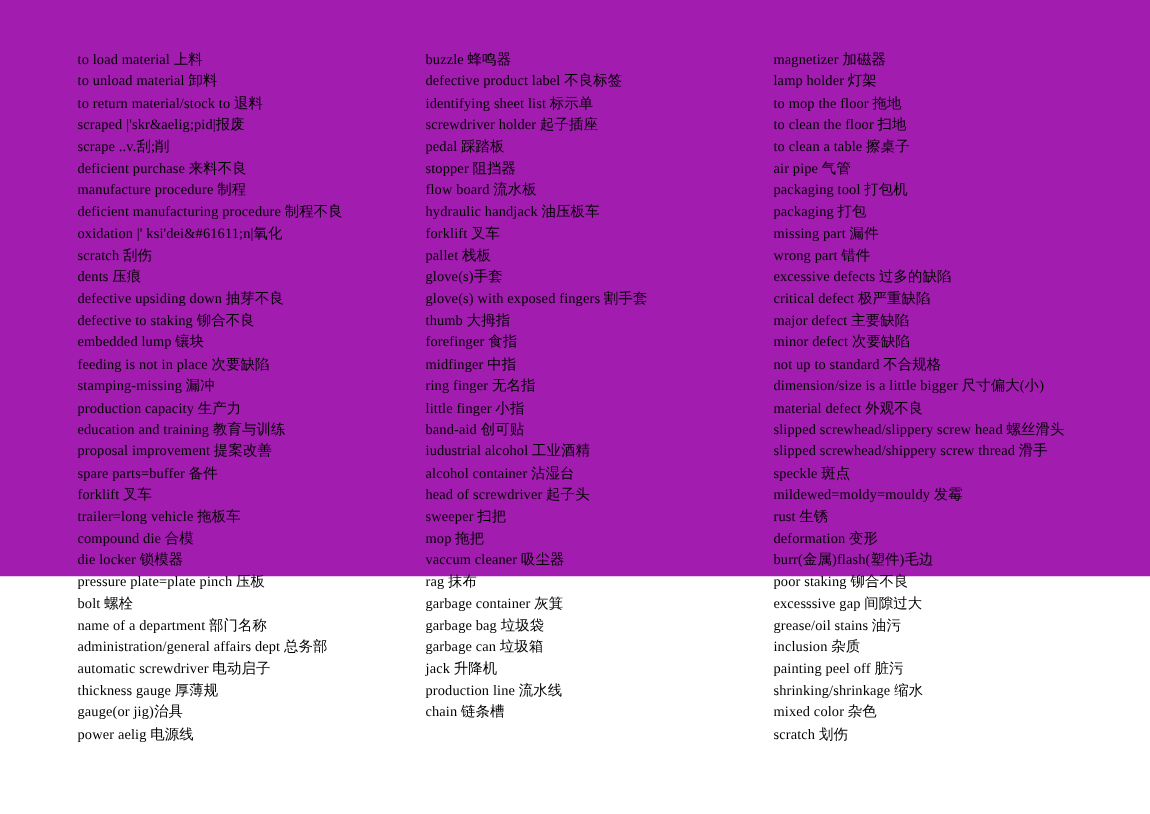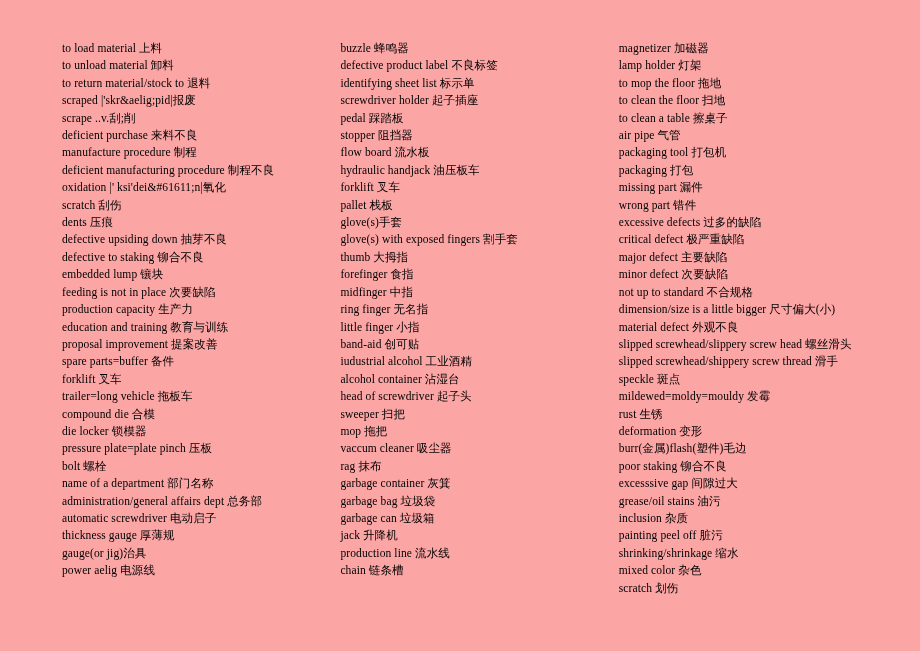--- a/index.html
+++ b/index.html
@@ -11,22 +11,22 @@
   body {
     width: 920px;
     height: 651px;
     overflow: hidden;
     font-family: "Liberation Serif", "DejaVu Serif", serif;
     color: #000000;
   }
   #page {
     position: relative;
     width: 920px;
-    height: 651px;
-    background: #fca5a5;
+    height: 461px;
+    background: #a21caf;
   }
   .columns {
     position: absolute;
     top: 40px;
     left: 0;
     width: 920px;
     display: flex;
     flex-direction: row;
     align-items: flex-start;
   }
@@ -59,20 +59,21 @@
         <div class="entry">deficient purchase 来料不良</div>
         <div class="entry">manufacture procedure 制程</div>
         <div class="entry">deficient manufacturing procedure 制程不良</div>
         <div class="entry">oxidation |' ksi'dei&amp;#61611;n|氧化</div>
         <div class="entry">scratch 刮伤</div>
         <div class="entry">dents 压痕</div>
         <div class="entry">defective upsiding down 抽芽不良</div>
         <div class="entry">defective to staking 铆合不良</div>
         <div class="entry">embedded lump 镶块</div>
         <div class="entry">feeding is not in place 次要缺陷</div>
+        <div class="entry">stamping-missing 漏冲</div>
         <div class="entry">production capacity 生产力</div>
         <div class="entry">education and training 教育与训练</div>
         <div class="entry">proposal improvement 提案改善</div>
         <div class="entry">spare parts=buffer 备件</div>
         <div class="entry">forklift 叉车</div>
         <div class="entry">trailer=long vehicle 拖板车</div>
         <div class="entry">compound die 合模</div>
         <div class="entry">die locker 锁模器</div>
         <div class="entry">pressure plate=plate pinch 压板</div>
         <div class="entry">bolt 螺栓</div>

